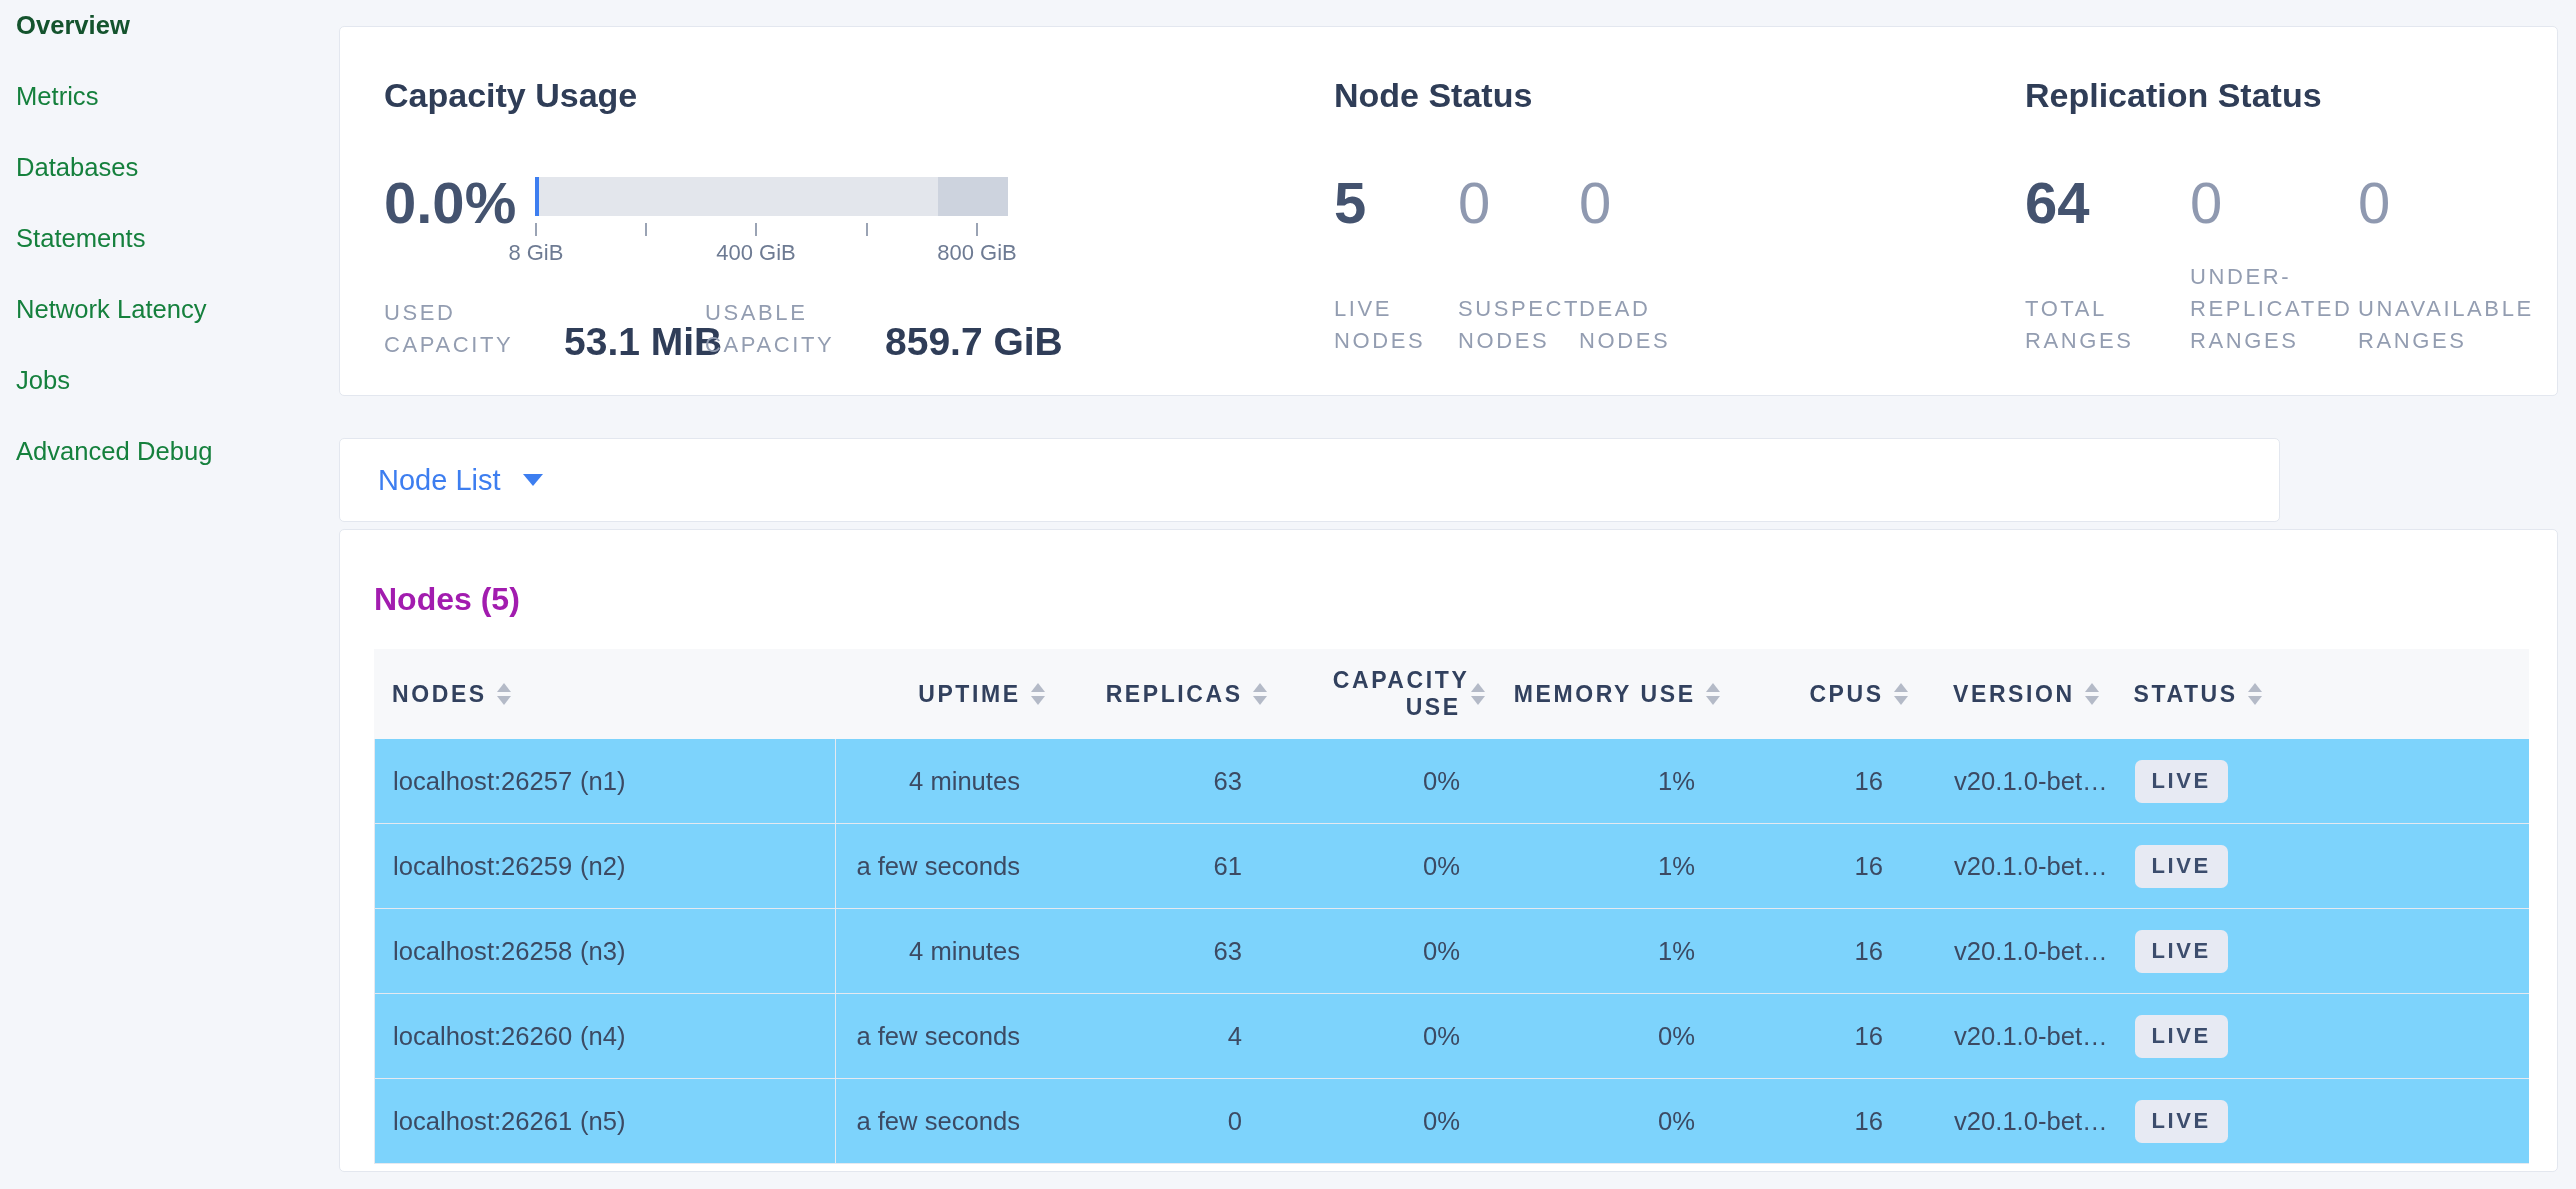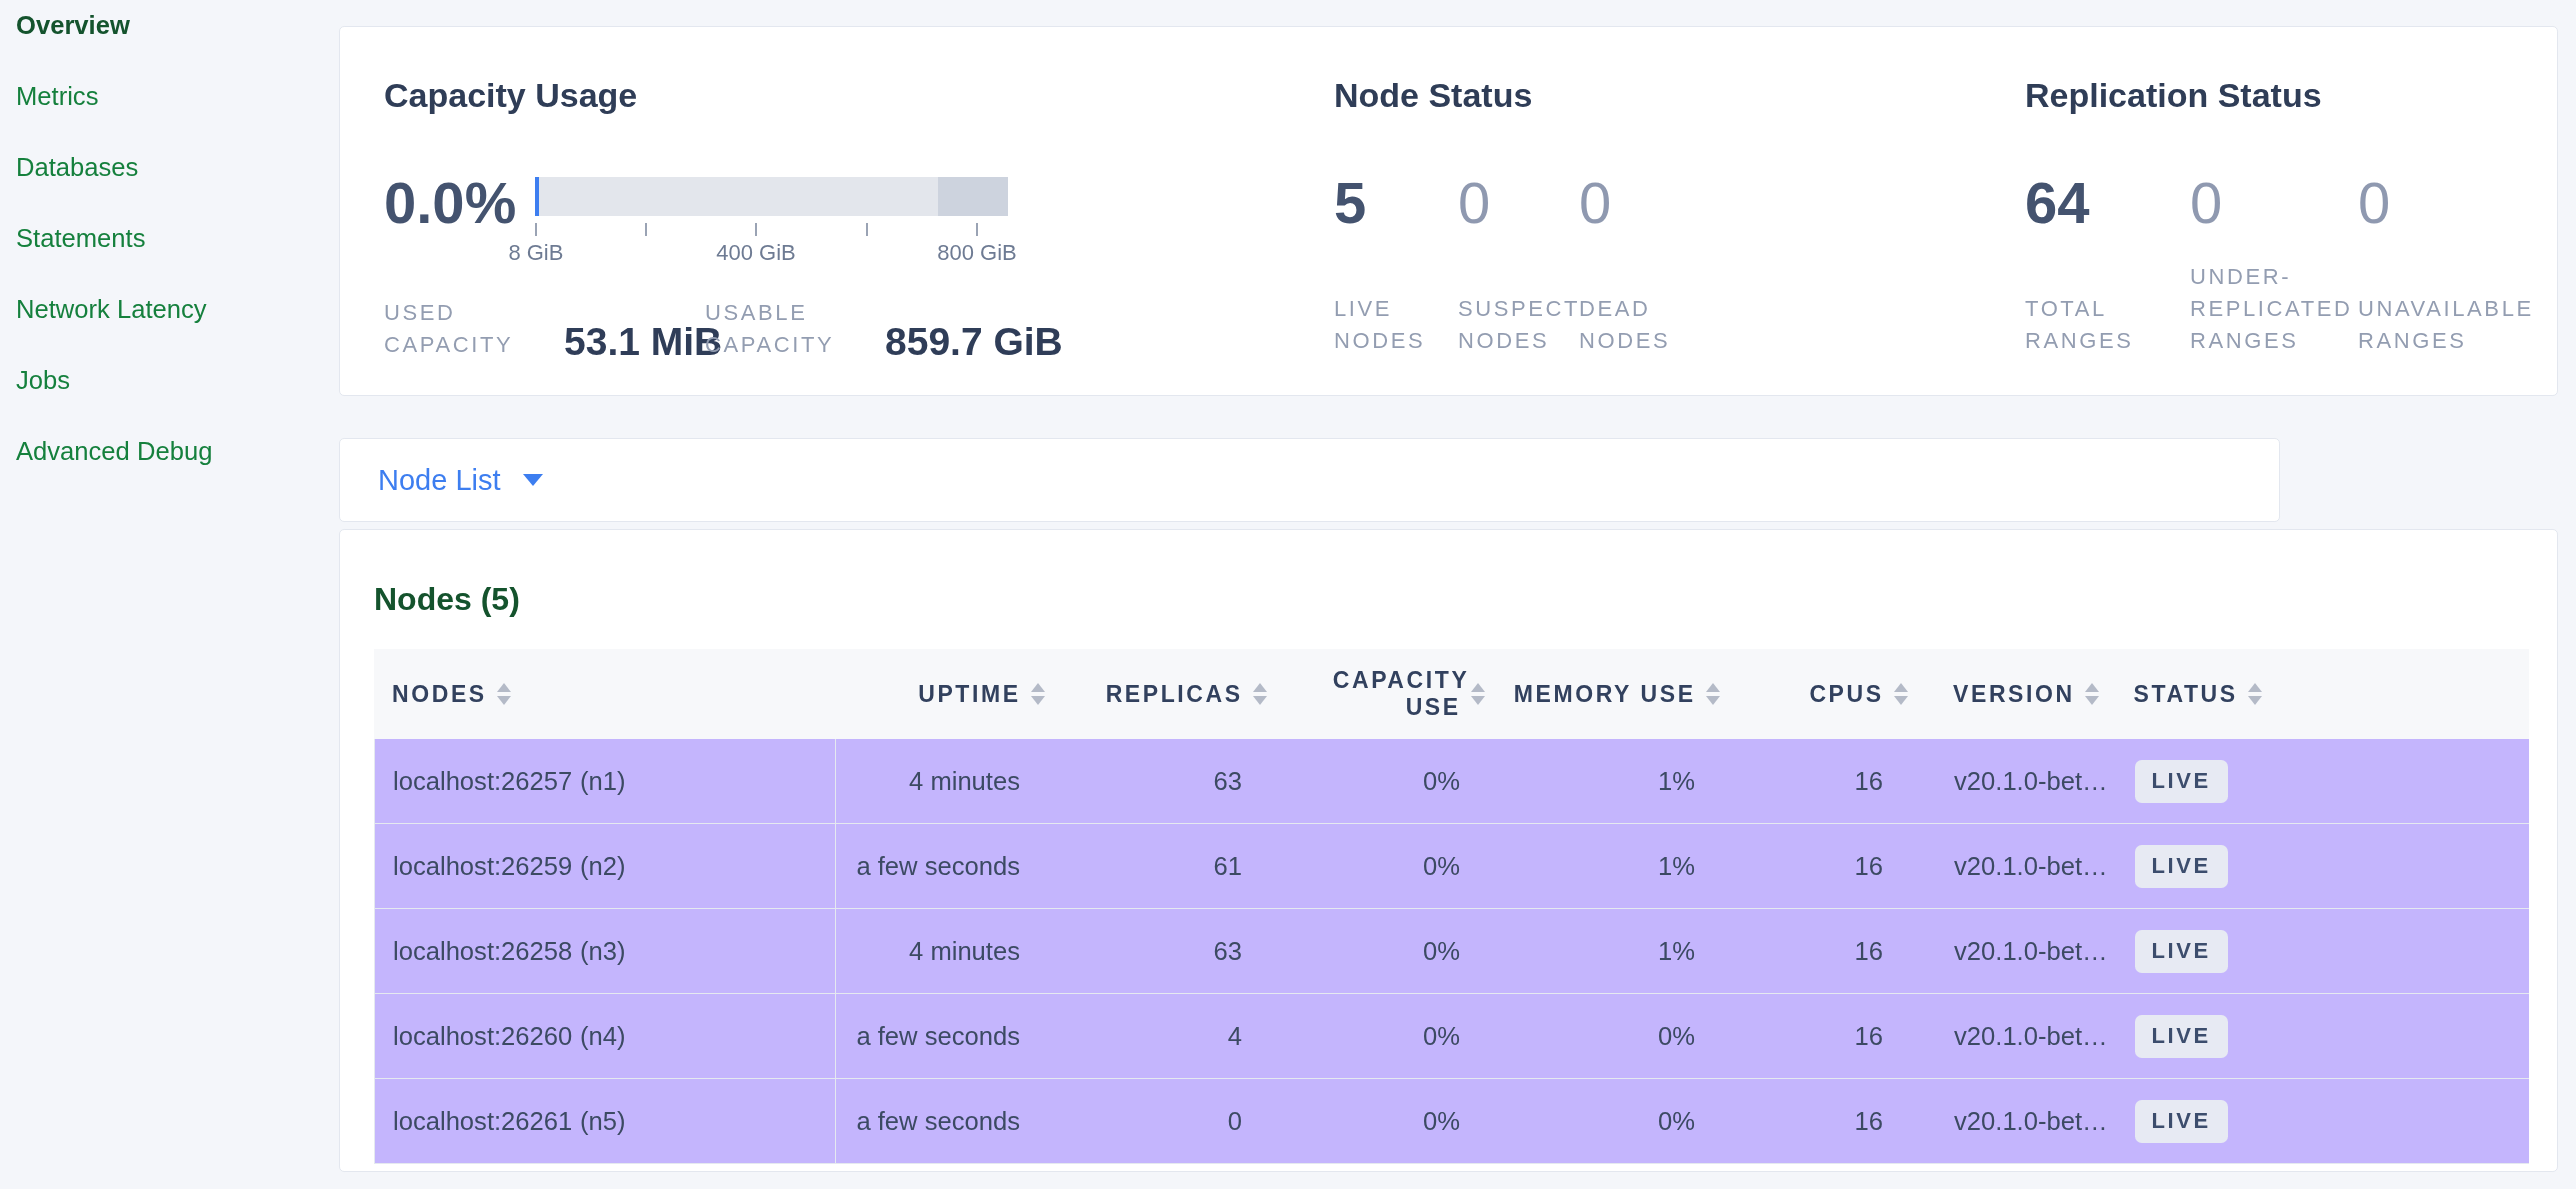--- a/index.html
+++ b/index.html
@@ -40,25 +40,25 @@
   .stat-value.muted { color:#8f99b0; font-weight:400; }
   .stat-label { position:absolute; bottom:38px; left:0; font-size:22px; letter-spacing:2.6px; color:#939db1; line-height:32px; }
 
   
   .nodelist-card { left:339px; top:438px; width:1941px; height:84px; display:flex; align-items:center; padding-left:38px; cursor:pointer; }
   .nodelist-label { font-size:29px; color:#3d7ef0; }
   .chevron-down { margin-left:22px; width:0; height:0; border-left:10.2px solid transparent; border-right:10.2px solid transparent; border-top:12.8px solid #3d7ef0; }
 
   
   .table-card { left:339px; top:529px; width:2219px; height:643px; }
-  .table-heading { position:absolute; top:51px; left:34px; font-size:32px; font-weight:700; color:#14532d; }
+  .table-heading { position:absolute; top:51px; left:34px; font-size:32px; font-weight:700; color:#a21caf; }
   .ntable { position:absolute; top:119px; left:34px; width:2155px; font-size:25.6px; }
   .thead { display:flex; align-items:center; height:90px; background:#f7f8fa; }
   .th { display:flex; align-items:center; height:100%; font-size:23px; font-weight:700; letter-spacing:2.6px; color:#32415e; white-space:nowrap; }
-  .trow { display:flex; align-items:flex-end; height:85px; border-bottom:1.7px solid #e5e9f0; color:#3c4a63; background:#c4b5fd; }
+  .trow { display:flex; align-items:flex-end; height:85px; border-bottom:1.7px solid #e5e9f0; color:#3c4a63; background:#7dd3fc; }
   .tbody { border-left:1.7px solid #e5e9f0; }
   .td { display:flex; align-items:center; height:100%; }
   .c1 { width:461px; padding-left:18px; }
   .tbody .c1 { border-right:1.7px solid #e5e9f0; }
   .c2 { width:215px; } .c3 { width:222px; } .c4 { width:218px; } .c5 { width:235px; } .c6 { width:188px; }
   .c7 { width:200px; padding-left:40px; }
   .c8 { flex:1; padding-left:20.5px; }
   .td.rgt { justify-content:flex-end; padding-right:31px; }
   .th.rgt { justify-content:flex-end; padding-right:5.1px; }
   .two-line { display:inline-block; width:128px; text-align:right; line-height:27px; white-space:normal; }

